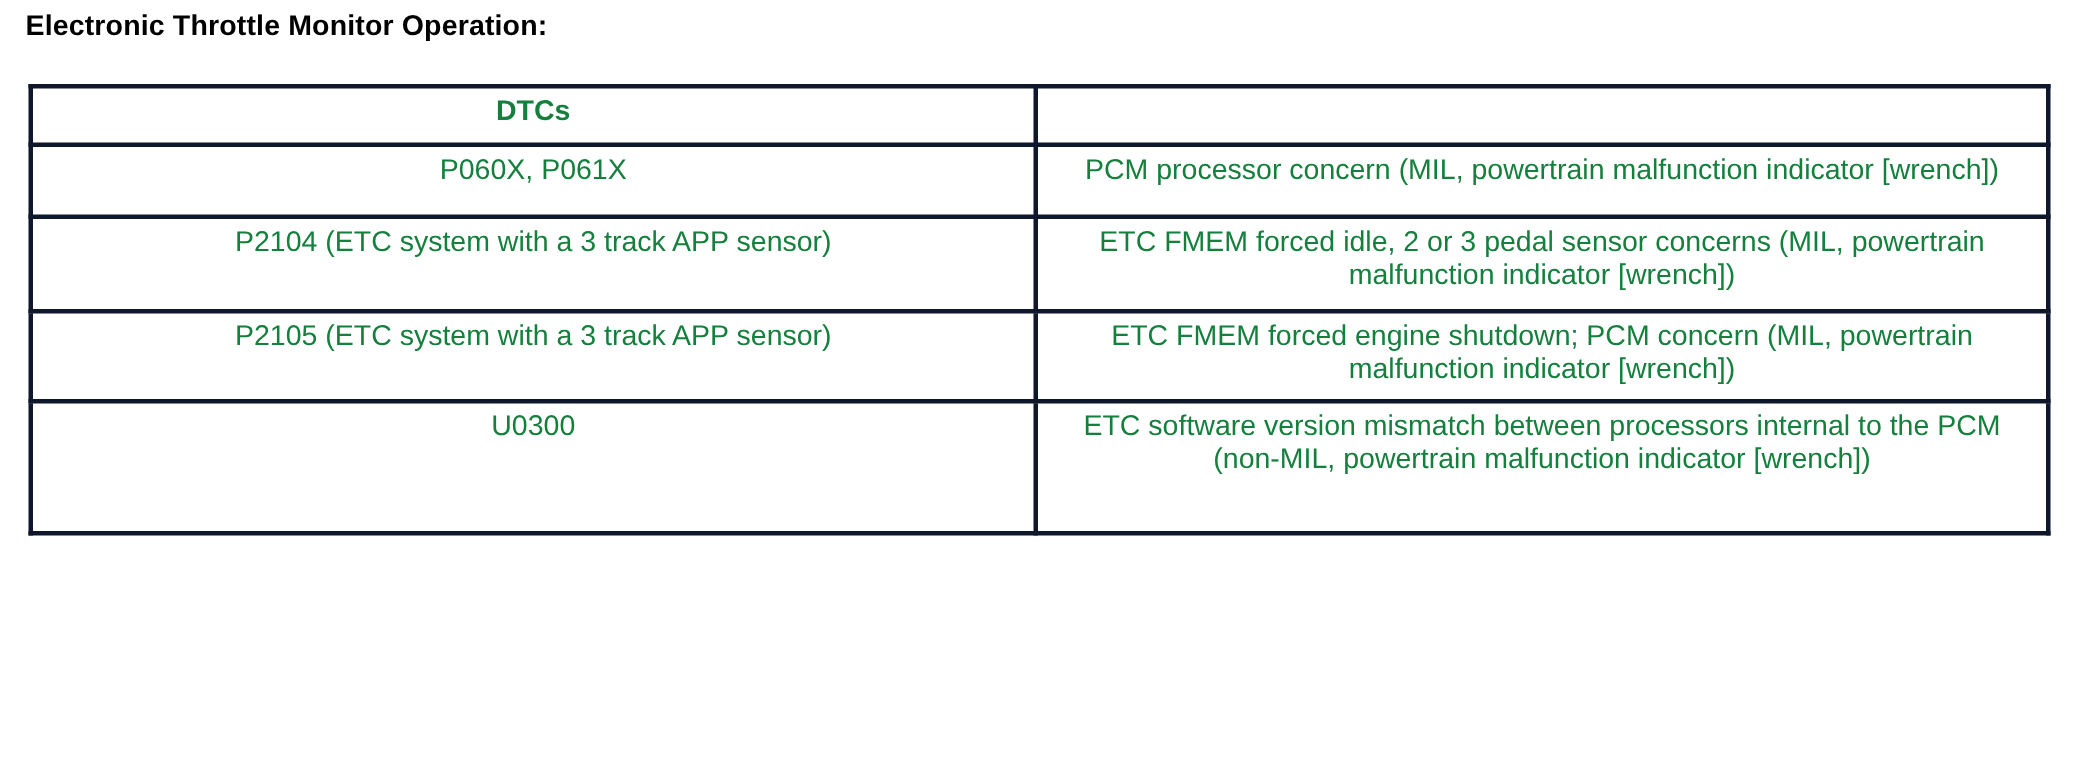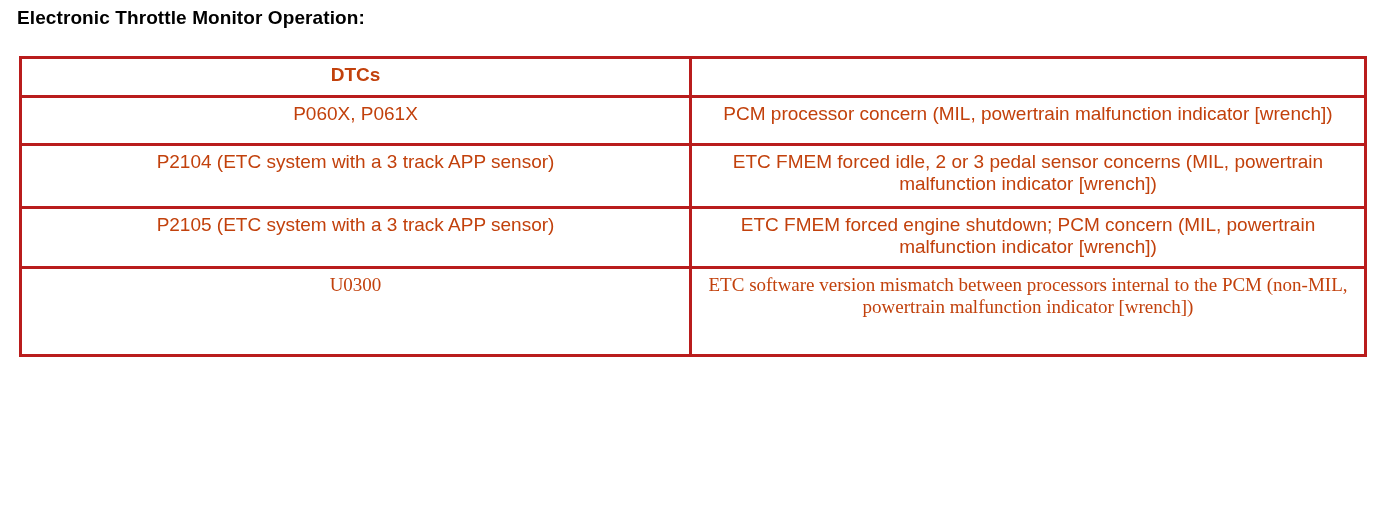--- a/index.html
+++ b/index.html
@@ -38,26 +38,26 @@
     width: 1345px;
     border-collapse: collapse;
     table-layout: fixed;
   }
 
   .dtc-table col.col-codes { width: 670px; }
   .dtc-table col.col-desc  { width: 675px; }
 
   .dtc-table td,
   .dtc-table th {
-    border: 3px solid #b91c1c;
+    border: 3px solid #0f172a;
     padding: 0;
     text-align: center;
     font-size: 19px;
     line-height: 1.18;
-    color: #c2410c;
+    color: #15803d;
     font-weight: normal;
   }
 
   .cell-inner {
     padding: 5px 8px 6px 8px;
   }
 
   
   .row-header td { height: 30px; }
   .header-label {
@@ -72,21 +72,21 @@
   .desc-cell {
     vertical-align: top;
   }
 
   
   .row-h1 .cell-inner { min-height: 25px; }
   .row-1 { height: 48px; }
   .row-2 { height: 63px; }
   .row-3 { height: 60px; }
   .row-4 { height: 85px; }
-  .row-5 { height: 88px; font-family: Liberation Serif, serif; }
+  .row-5 { height: 88px; }
 
   .empty-cell .cell-inner {
     min-height: 22px;
   }
 </style>
 </head>
 <body>
 
 <div class="page">
 

